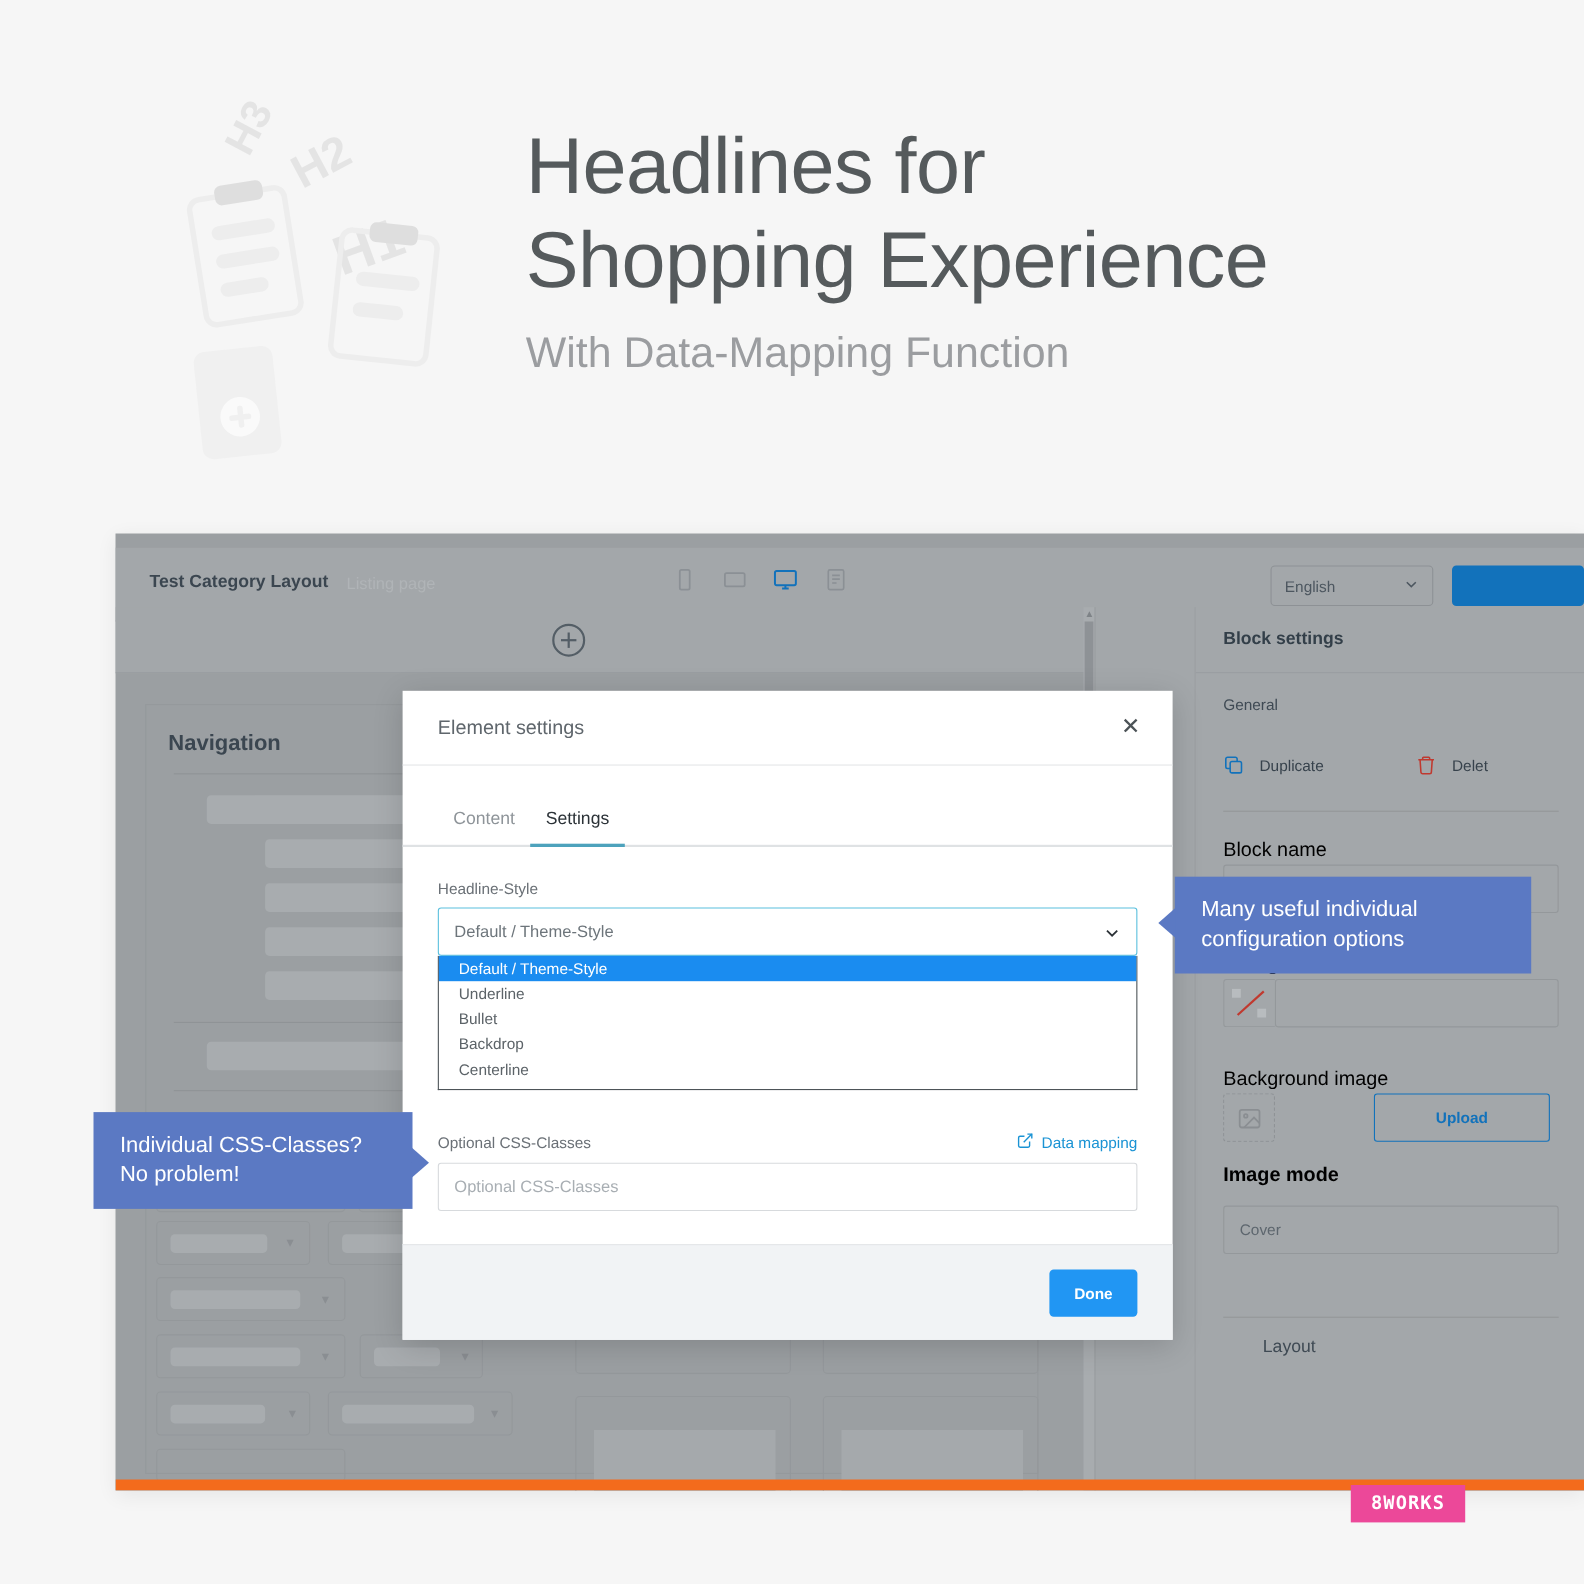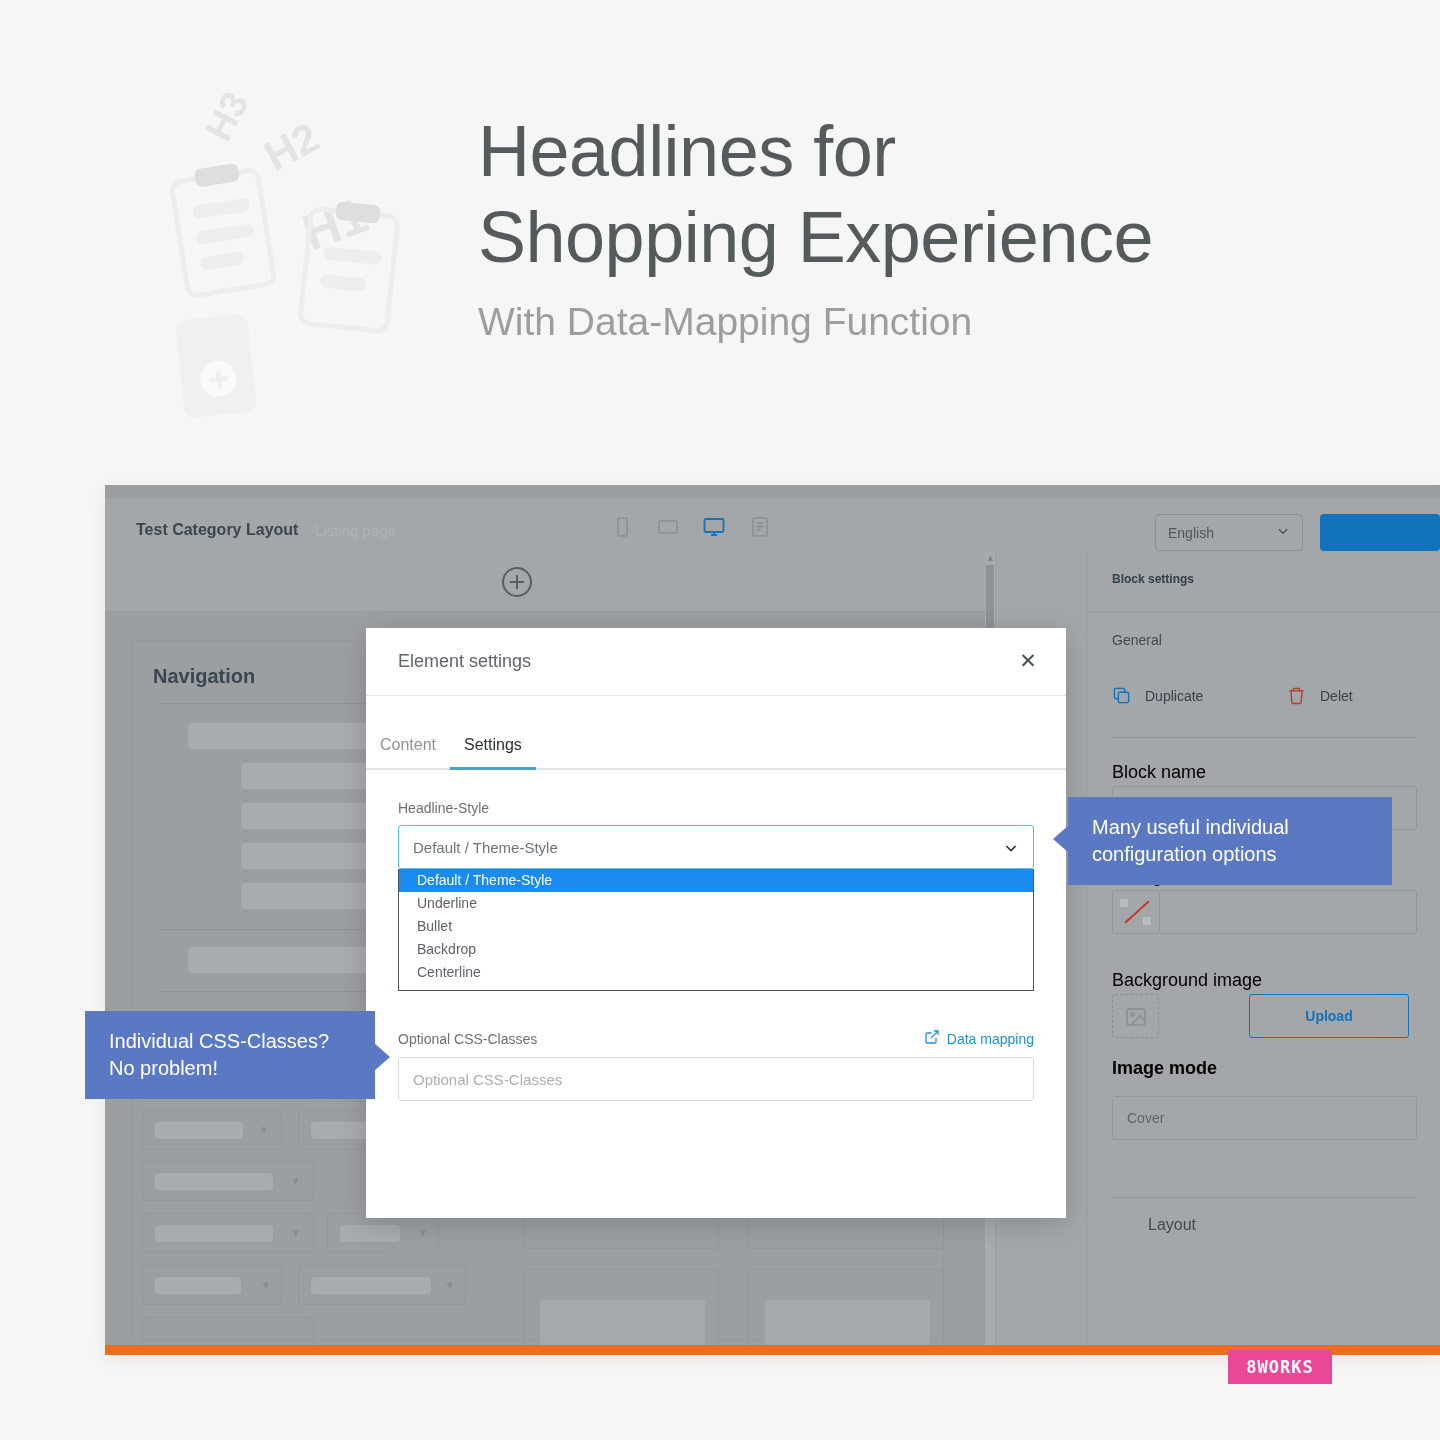--- a/index.html
+++ b/index.html
@@ -131,21 +131,21 @@
 
   
   .block-panel {
     position: absolute; left: 982px; top: 67px; width: 353px; height: 803px;
     background: #a3a7aa;
   }
   .bp-header {
     position: absolute; left: 0; top: 0; width: 353px; height: 60px;
     border-bottom: 1px solid #9a9ea1;
   }
-  .bp-header span { position: absolute; left: 25px; top: 20px; font-size: 12px; font-weight: bold; color: #333f49; }
+  .bp-header span { position: absolute; left: 25px; top: 20px; font-size: 16px; font-weight: bold; color: #333f49; }
   .bp-label { position: absolute; left: 25px; font-size: 14px; color: #3f4a54; }
   .bp-small { position: absolute; left: 25px; font-size: 18px; color: #000000; }
   .bp-row-actions { position: absolute; left: 25px; top: 134px; display: flex; align-items: center; gap: 0; }
   .act { display: flex; align-items: center; gap: 14px; }
   .act-ico { width: 19px; height: 19px; }
   .act-txt { font-size: 14px; color: #37424c; }
   .bp-divider { position: absolute; left: 25px; width: 305px; height: 1px; background: #949799; }
   .bp-input {
     position: absolute; left: 25px; height: 44px; border: 1px solid #94989b;
     border-radius: 3px; background: transparent;
@@ -187,21 +187,21 @@
   .modal-head {
     position: relative; height: 68px; border-bottom: 1px solid #e4e6e8;
   }
   .modal-title { position: absolute; left: 32px; top: 23px; font-size: 18px; color: #5f666c; }
   .modal-close {
     position: absolute; right: 26px; top: 21px; width: 24px; height: 24px;
     font-size: 21px; line-height: 24px; text-align: center; color: #4c5357; cursor: pointer;
   }
   .modal-tabs {
     position: relative; height: 56px; margin: 18px 0 0 0;
-    border-bottom: 2px solid #dfe2e4; display: flex; align-items: flex-end; 
+    border-bottom: 2px solid #dfe2e4; display: flex; align-items: flex-end; padding-left: 32px;
   }
   .mtab {
     font-size: 16px; color: #8e9499; padding: 0 14px 14px 14px; position: relative; cursor: pointer;
   }
   .mtab.active { color: #2b3237; }
   .mtab.active:after {
     content: ""; position: absolute; left: 0; bottom: -2px; width: 100%; height: 3px; background: #4da2bc;
   }
   .modal-body { position: relative; padding: 30px 32px 0 32px; }
   .f-label { font-size: 14px; color: #6a7076; margin-bottom: 9px; }
@@ -517,20 +517,25 @@
               </svg>
           </span>
           <span>Data mapping</span>
         </div>
       </div>
       <div class="f-input">
         <span>Optional CSS-Classes</span>
       </div>
     </div>
 
+    <div class="modal-foot">
+      <div class="done-btn">
+        <span>Done</span>
+      </div>
+    </div>
   </div>
 
   <div class="callout left-arrow" id="callout-config">
     <div>Many useful individual</div>
     <div>configuration options</div>
   </div>
   <div class="callout right-arrow" id="callout-css">
     <div>Individual CSS-Classes?</div>
     <div>No problem!</div>
   </div>

